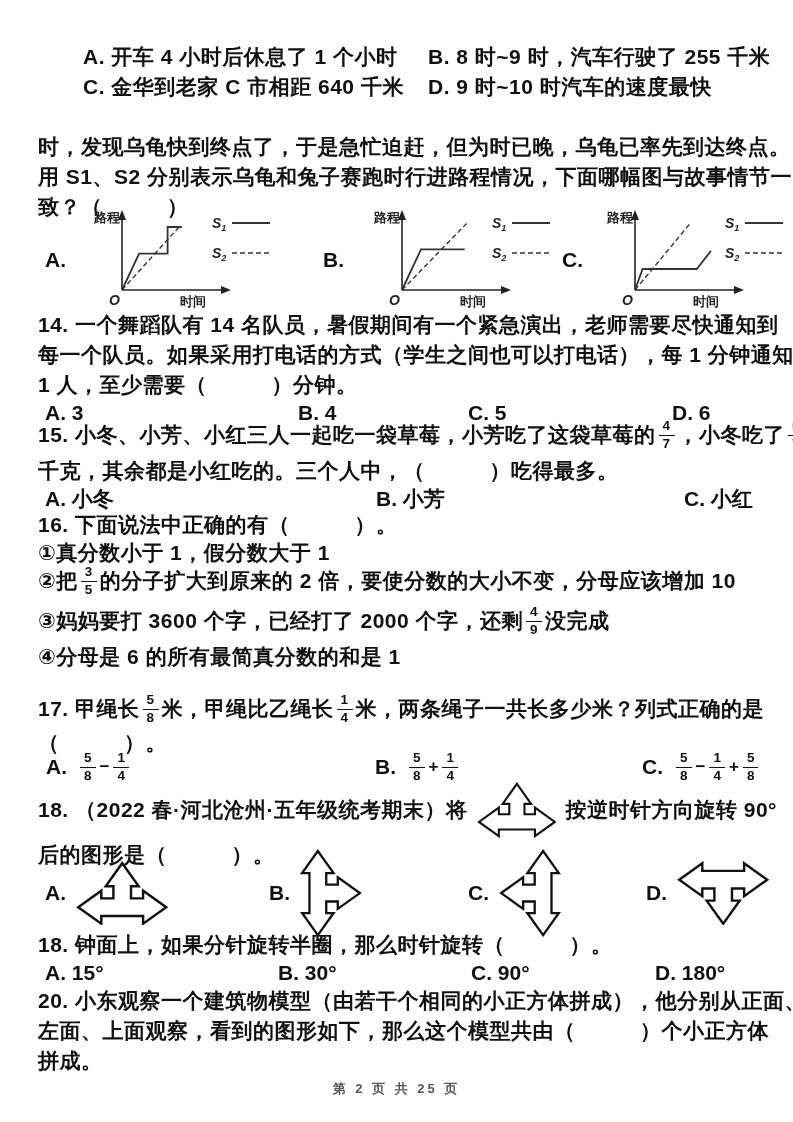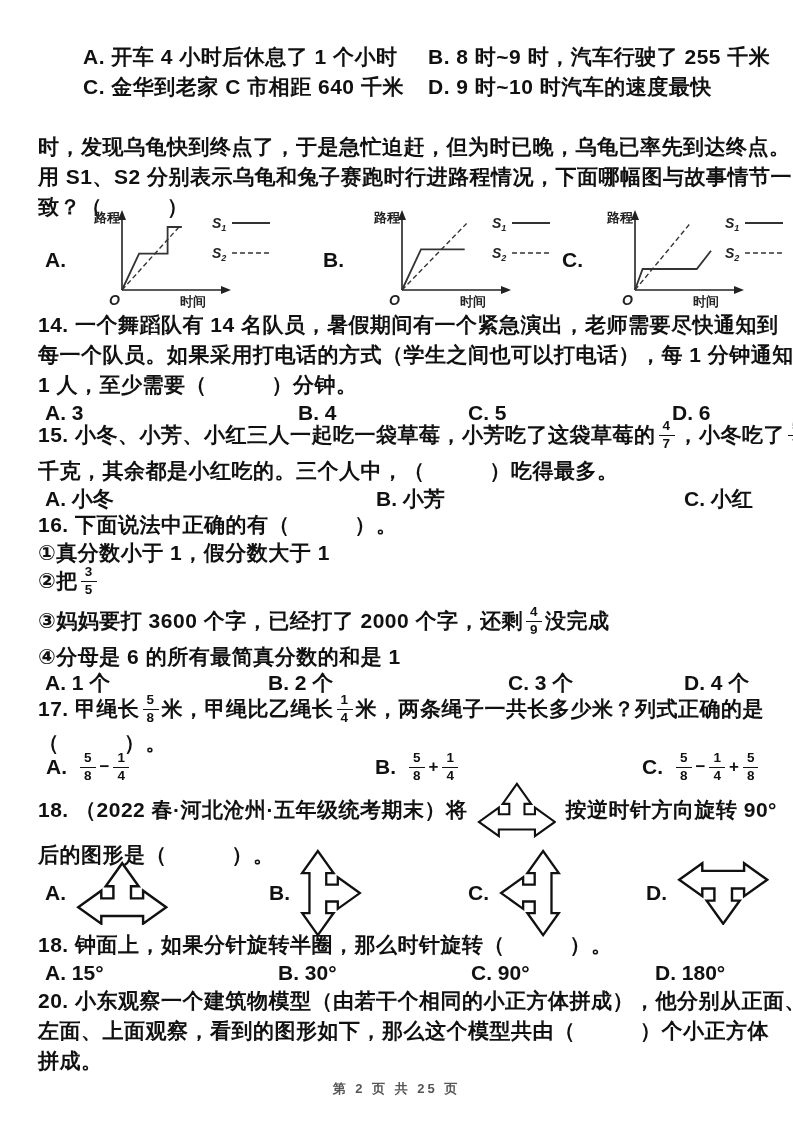--- a/index.html
+++ b/index.html
@@ -131,36 +131,31 @@
   </div>
 
   <div class="line" style="top:510px">16. 下面说法中正确的有（　　　）。</div>
   <div class="line" style="top:538px">①真分数小于 1，假分数大于 1</div>
   <div class="line rich" style="top:560px">
       <span class="t">②把</span>
       <span class="frac">
         <span class="num">3</span>
         <span class="den">5</span>
       </span>
+      <span class="t">的分子扩大到原来的 2 倍，要使分数的大小不变，分母应该增加 10</span>
     </div>
   <div class="line rich" style="top:600px">
       <span class="t">③妈妈要打 3600 个字，已经打了 2000 个字，还剩</span>
       <span class="frac">
         <span class="num">4</span>
         <span class="den">9</span>
       </span>
       <span class="t">没完成</span>
     </div>
   <div class="line" style="top:642px">④分母是 6 的所有最简真分数的和是 1</div>
-  <div class="optrow" style="top:668px">
-    <span class="opt" style="left:45px">A. 1 个</span>
-    <span class="opt" style="left:268px">B. 2 个</span>
-    <span class="opt" style="left:508px">C. 3 个</span>
-    <span class="opt" style="left:684px">D. 4 个</span>
-  </div>
 
   <div class="line rich" style="top:688px">
       <span class="t">17. 甲绳长</span>
       <span class="frac">
         <span class="num">5</span>
         <span class="den">8</span>
       </span>
       <span class="t">米，甲绳比乙绳长</span>
       <span class="frac">
         <span class="num">1</span>

